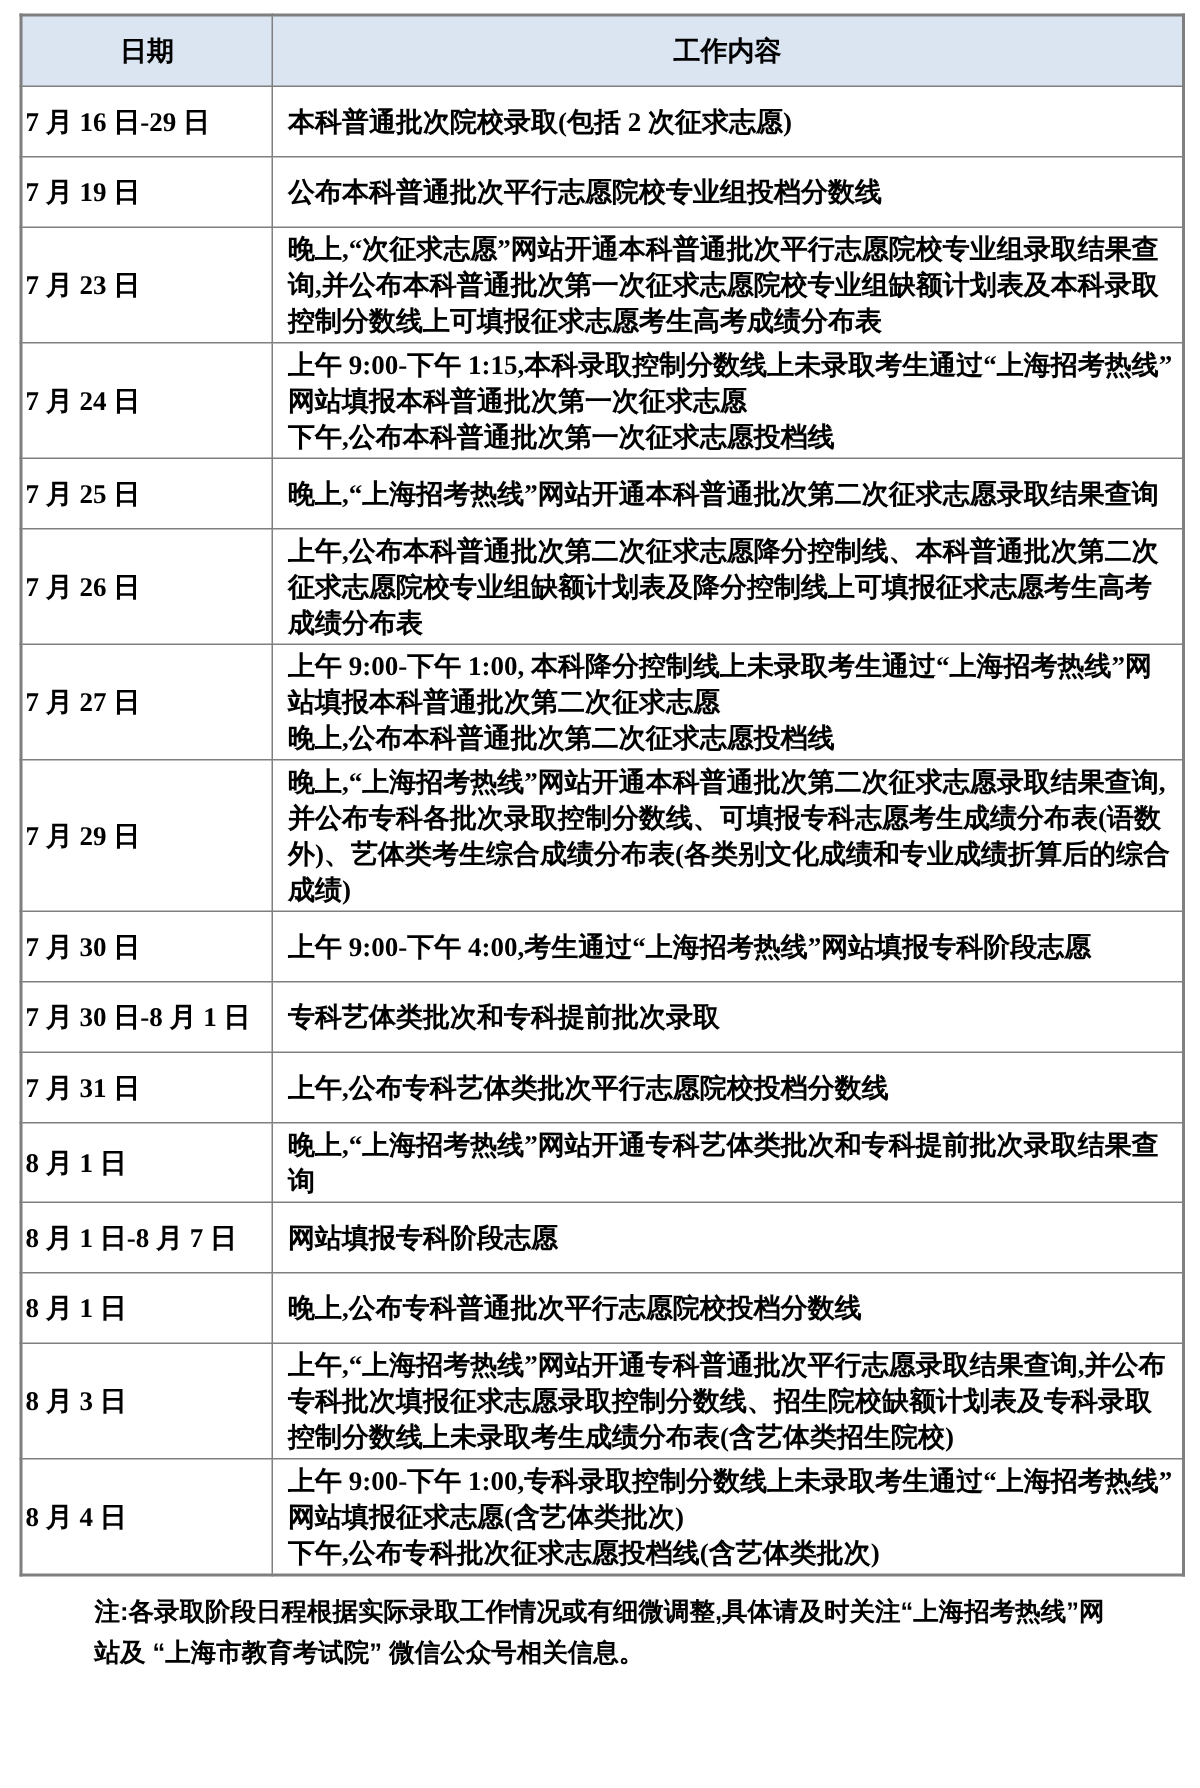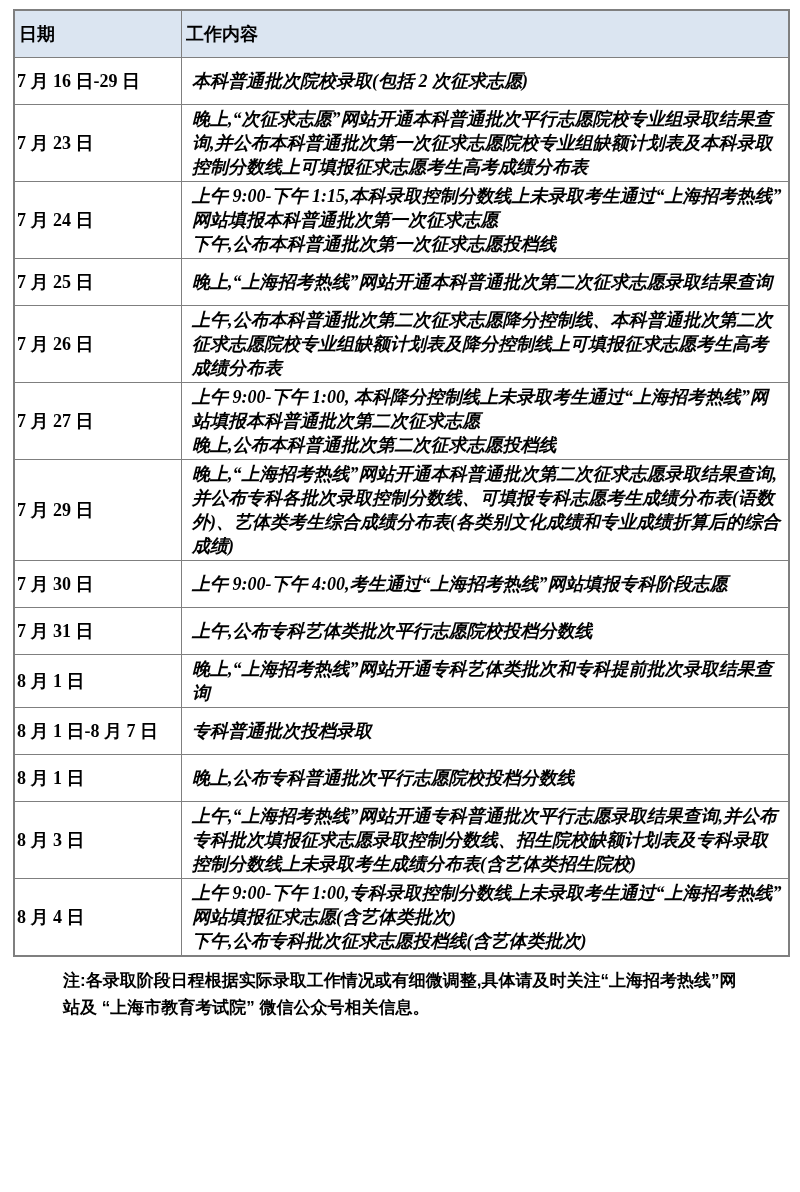--- a/index.html
+++ b/index.html
@@ -25,42 +25,41 @@
   }
   table.schedule th,
   table.schedule td {
     border: 1px solid #7f7f7f;
     font-weight: bold;
     font-size: 18px;
   }
   table.schedule th {
     background: #dbe5f1;
     height: 42px;
-    text-align: left;
+    text-align: center;
     vertical-align: middle;
     padding: 2px 4px;
   }
   th.col-date, td.date-cell {
     width: 158px;
   }
   td.date-cell {
     vertical-align: middle;
     white-space: nowrap;
     padding: 2px 2px;
     height: 42px;
     font-size: 17px;
     margin-top: 44px;
   }
   td.content-cell {
     text-align: left;
     vertical-align: middle;
     padding: 2px 6px 2px 10px;
     line-height: 24px;
     height: 42px;
-    font-style: italic;
   }
   td.content-cell .content-line {
     margin: 0;
   }
   .footnote {
     font-family: "Liberation Sans", "DejaVu Sans", sans-serif;
     font-weight: bold;
     font-size: 17px;
     line-height: 27px;
     margin: 10px 48px 12px 50px;
@@ -76,20 +75,26 @@
       <tr>
         <th class="col-date">日期</th>
         <th class="col-content">工作内容</th>
       </tr>
     </thead>
     <tbody id="rows">
         <tr>
           <td class="date-cell">7 月 16 日-29 日</td>
           <td class="content-cell">
             <div class="content-line">本科普通批次院校录取(包括 2 次征求志愿)</div>
+          </td>
+        </tr>
+        <tr>
+          <td class="date-cell">7 月 19 日</td>
+          <td class="content-cell">
+            <div class="content-line">公布本科普通批次平行志愿院校专业组投档分数线</div>
           </td>
         </tr>
         <tr>
           <td class="date-cell">7 月 23 日</td>
           <td class="content-cell">
             <div class="content-line">晚上,“次征求志愿”网站开通本科普通批次平行志愿院校专业组录取结果查询,并公布本科普通批次第一次征求志愿院校专业组缺额计划表及本科录取控制分数线上可填报征求志愿考生高考成绩分布表</div>
           </td>
         </tr>
         <tr>
           <td class="date-cell">7 月 24 日</td>
@@ -123,35 +128,41 @@
             <div class="content-line">晚上,“上海招考热线”网站开通本科普通批次第二次征求志愿录取结果查询,并公布专科各批次录取控制分数线、可填报专科志愿考生成绩分布表(语数外)、艺体类考生综合成绩分布表(各类别文化成绩和专业成绩折算后的综合成绩)</div>
           </td>
         </tr>
         <tr>
           <td class="date-cell">7 月 30 日</td>
           <td class="content-cell">
             <div class="content-line">上午 9:00-下午 4:00,考生通过“上海招考热线”网站填报专科阶段志愿</div>
           </td>
         </tr>
         <tr>
+          <td class="date-cell">7 月 30 日-8 月 1 日</td>
+          <td class="content-cell">
+            <div class="content-line">专科艺体类批次和专科提前批次录取</div>
+          </td>
+        </tr>
+        <tr>
           <td class="date-cell">7 月 31 日</td>
           <td class="content-cell">
             <div class="content-line">上午,公布专科艺体类批次平行志愿院校投档分数线</div>
           </td>
         </tr>
         <tr>
           <td class="date-cell">8 月 1 日</td>
           <td class="content-cell">
             <div class="content-line">晚上,“上海招考热线”网站开通专科艺体类批次和专科提前批次录取结果查询</div>
           </td>
         </tr>
         <tr>
           <td class="date-cell">8 月 1 日-8 月 7 日</td>
           <td class="content-cell">
-            <div class="content-line">专科普通批次投档录取</div>
+            <div class="content-line">网站填报专科阶段志愿</div>
           </td>
         </tr>
         <tr>
           <td class="date-cell">8 月 1 日</td>
           <td class="content-cell">
             <div class="content-line">晚上,公布专科普通批次平行志愿院校投档分数线</div>
           </td>
         </tr>
         <tr>
           <td class="date-cell">8 月 3 日</td>

